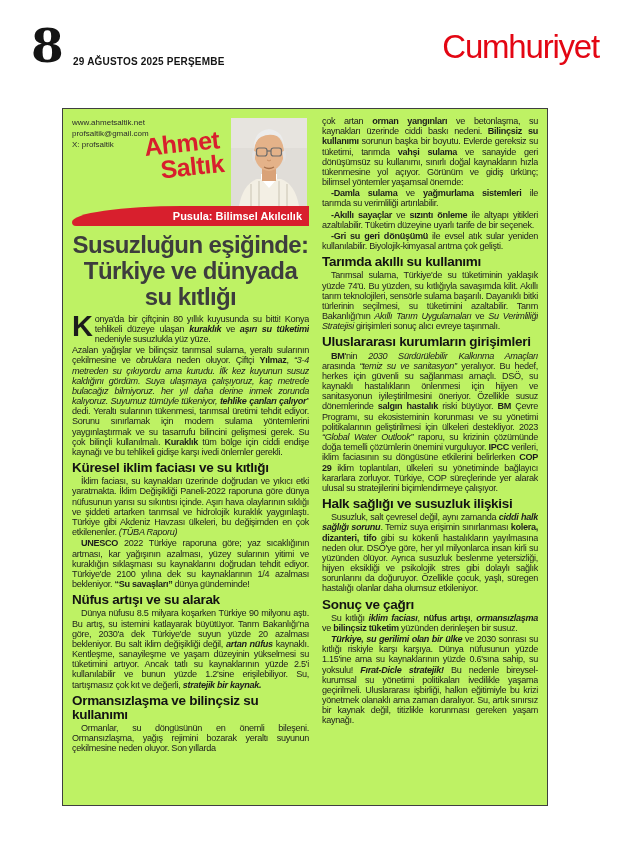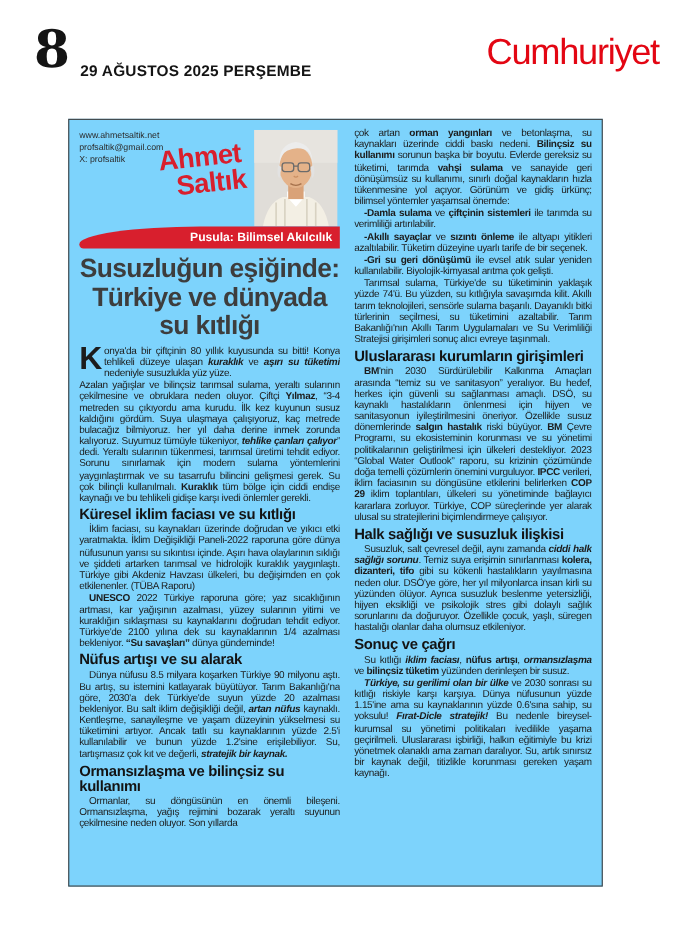--- a/index.html
+++ b/index.html
@@ -4,29 +4,29 @@
 <style>
   * { margin:0; padding:0; box-sizing:border-box; }
   html,body { width:623px; height:843px; background:#ffffff; overflow:hidden;
               font-family:"Liberation Sans", sans-serif; }
   .page { position:relative; width:623px; height:843px; background:#fff; }
 
   
   .page-number { position:absolute; left:31px; top:22px;
                  font-family:"DejaVu Serif", serif; font-weight:bold;
                  font-size:47px; line-height:1; color:#141414; }
-  .page-date   { position:absolute; left:73px; top:56px; font-size:14px;
+  .page-date   { position:absolute; left:73px; top:56px; font-size:10px;
                  font-weight:bold; color:#141414; letter-spacing:.2px; }
   .brand       { position:absolute; right:24px; top:28px; font-size:33px;
                  font-weight:normal; color:var(--brand-red,#e30613);
                  letter-spacing:-1.2px; }
 
   
   .article-box { position:absolute; left:62px; top:108px; width:486px; height:698px;
-                 border:1.5px solid #3f3f3f; background:#7dd3fc;
+                 border:1.5px solid #3f3f3f; background:#bef264;
                  display:flex; gap:13px; padding:7px 9px; overflow:hidden; }
   .col  { overflow:hidden; }
   .col1 { width:237px; flex:none; }
   .col2 { flex:1; min-width:0; }
 
   
   .author-card { position:relative; height:110px; margin-bottom:6px; }
   .contact { position:absolute; left:0; top:2px; font-size:8px; line-height:1.35;
              color:#2b2b2b; }
   .author-name { position:absolute; left:46px; top:16px; width:130px;
@@ -48,21 +48,21 @@
            letter-spacing:-.6px; color:var(--title-gray,#3d3d3d);
            margin:5px 0 4px;text-align:center; }
   .sec-heading { font-weight:bold; font-size:13.5px; line-height:1.05;
                  letter-spacing:-.3px; color:#131313; margin:4px 0 1px; }
   .body-para { font-size:9.1px; line-height:1.12; letter-spacing:-.3px;
                color:#1c1c1c; text-align:justify; margin:0 0 1px; }
   .body-para.indent { text-indent:9px; }
   .dropcap { float:left; font-weight:bold; font-size:29px; line-height:24px;
              padding-right:2px; color:#1c1c1c; }
   .seg-b  { font-weight:bold; }
-  .seg-i  { }
+  .seg-i  { font-style:italic; }
   .seg-bi { font-weight:bold; font-style:italic; }
 </style>
 </head>
 <body>
 
 <div class="page">
 
   <div class="page-number">8</div>
   <div class="page-date">29 AĞUSTOS 2025 PERŞEMBE</div>
   <div class="brand">Cumhuriyet</div>
@@ -108,23 +108,24 @@
         <p class="body-para indent"><span>İklim faciası, su kaynakları üzerinde doğrudan ve yıkıcı etki yaratmakta. İklim Değişikliği Paneli-2022 raporuna göre dünya nüfusunun yarısı su sıkıntısı içinde. Aşırı hava olaylarının sıklığı ve şiddeti artarken tarımsal ve hidrolojik kuraklık yaygınlaştı. Türkiye gibi Akdeniz Havzası ülkeleri, bu değişimden en çok etkilenenler. </span><span class="seg-i">(TÜBA Raporu)</span></p>
         <p class="body-para indent"><span class="seg-b">UNESCO</span><span> 2022 Türkiye raporuna göre; yaz sıcaklığının artması, kar yağışının azalması, yüzey sularının yitimi ve kuraklığın sıklaşması su kaynaklarını doğrudan tehdit ediyor. Türkiye'de 2100 yılına dek su kaynaklarının 1/4 azalması bekleniyor. </span><span class="seg-b">“Su savaşları”</span><span> dünya gündeminde!</span></p>
         <h2 class="sec-heading">Nüfus artışı ve su alarak</h2>
         <p class="body-para indent"><span>Dünya nüfusu 8.5 milyara koşarken Türkiye 90 milyonu aştı. Bu artış, su istemini katlayarak büyütüyor. Tarım Bakanlığı'na göre, 2030'a dek Türkiye'de suyun yüzde 20 azalması bekleniyor. Bu salt iklim değişikliği değil, </span><span class="seg-bi">artan nüfus</span><span> kaynaklı. Kentleşme, sanayileşme ve yaşam düzeyinin yükselmesi su tüketimini artıyor. Ancak tatlı su kaynaklarının yüzde 2.5'i kullanılabilir ve bunun yüzde 1.2'sine erişilebiliyor. Su, tartışmasız çok kıt ve değerli, </span><span class="seg-bi">stratejik bir kaynak.</span></p>
         <h2 class="sec-heading">Ormansızlaşma ve bilinçsiz su kullanımı</h2>
         <p class="body-para indent"><span>Ormanlar, su döngüsünün en önemli bileşeni. Ormansızlaşma, yağış rejimini bozarak yeraltı suyunun çekilmesine neden oluyor. Son yıllarda</span></p>
       </div>
 
     <div class="col col2">
         <p class="body-para"><span>çok artan </span><span class="seg-b">orman yangınları</span><span> ve betonlaşma, su kaynakları üzerinde ciddi baskı nedeni. </span><span class="seg-b">Bilinçsiz su kullanımı</span><span> sorunun başka bir boyutu. Evlerde gereksiz su tüketimi, tarımda </span><span class="seg-b">vahşi sulama</span><span> ve sanayide geri dönüşümsüz su kullanımı, sınırlı doğal kaynakların hızla tükenmesine yol açıyor. Görünüm ve gidiş ürkünç; bilimsel yöntemler yaşamsal önemde:</span></p>
-        <p class="body-para indent"><span class="seg-b">-Damla sulama</span><span> ve </span><span class="seg-b">çiftçinin sistemleri</span><span> ile tarımda su verimliliği artırılabilir.</span></p>
+        <p class="body-para indent"><span class="seg-b">-Damla sulama</span><span> ve </span><span class="seg-b">yağmurlama sistemleri</span><span> ile tarımda su verimliliği artırılabilir.</span></p>
         <p class="body-para indent"><span class="seg-b">-Akıllı sayaçlar</span><span> ve </span><span class="seg-b">sızıntı önleme</span><span> ile altyapı yitikleri azaltılabilir. Tüketim düzeyine uyarlı tarife de bir seçenek.</span></p>
         <p class="body-para indent"><span class="seg-b">-Gri su geri dönüşümü</span><span> ile evsel atık sular yeniden kullanılabilir. Biyolojik-kimyasal arıtma çok gelişti.</span></p>
+        <h2 class="sec-heading">Tarımda akıllı su kullanımı</h2>
         <p class="body-para indent"><span>Tarımsal sulama, Türkiye'de su tüketiminin yaklaşık yüzde 74'ü. Bu yüzden, su kıtlığıyla savaşımda kilit. Akıllı tarım teknolojileri, sensörle sulama başarılı. Dayanıklı bitki türlerinin seçilmesi, su tüketimini azaltabilir. Tarım Bakanlığı'nın </span><span class="seg-i">Akıllı Tarım Uygulamaları</span><span> ve </span><span class="seg-i">Su Verimliliği Stratejisi</span><span> girişimleri sonuç alıcı evreye taşınmalı.</span></p>
         <h2 class="sec-heading">Uluslararası kurumların girişimleri</h2>
         <p class="body-para indent"><span class="seg-b">BM</span><span>'nin </span><span class="seg-i">2030 Sürdürülebilir Kalkınma Amaçları</span><span> arasında </span><span class="seg-i">“temiz su ve sanitasyon”</span><span> yeralıyor. Bu hedef, herkes için güvenli su sağlanması amaçlı. DSÖ, su kaynaklı hastalıkların önlenmesi için hijyen ve sanitasyonun iyileştirilmesini öneriyor. Özellikle susuz dönemlerinde </span><span class="seg-b">salgın hastalık</span><span> riski büyüyor. </span><span class="seg-b">BM</span><span> Çevre Programı, su ekosisteminin korunması ve su yönetimi politikalarının geliştirilmesi için ülkeleri destekliyor. 2023 </span><span class="seg-i">“Global Water Outlook”</span><span> raporu, su krizinin çözümünde doğa temelli çözümlerin önemini vurguluyor. </span><span class="seg-b">IPCC</span><span> verileri, iklim faciasının su döngüsüne etkilerini belirlerken </span><span class="seg-b">COP 29</span><span> iklim toplantıları, ülkeleri su yönetiminde bağlayıcı kararlara zorluyor. Türkiye, COP süreçlerinde yer alarak ulusal su stratejilerini biçimlendirmeye çalışıyor.</span></p>
         <h2 class="sec-heading">Halk sağlığı ve susuzluk ilişkisi</h2>
         <p class="body-para indent"><span>Susuzluk, salt çevresel değil, aynı zamanda </span><span class="seg-bi">ciddi halk sağlığı sorunu</span><span>. Temiz suya erişimin sınırlanması </span><span class="seg-b">kolera, dizanteri, tifo</span><span> gibi su kökenli hastalıkların yayılmasına neden olur. DSÖ'ye göre, her yıl milyonlarca insan kirli su yüzünden ölüyor. Ayrıca susuzluk beslenme yetersizliği, hijyen eksikliği ve psikolojik stres gibi dolaylı sağlık sorunlarını da doğuruyor. Özellikle çocuk, yaşlı, süregen hastalığı olanlar daha olumsuz etkileniyor.</span></p>
         <h2 class="sec-heading">Sonuç ve çağrı</h2>
         <p class="body-para indent"><span>Su kıtlığı </span><span class="seg-bi">iklim faciası</span><span>, </span><span class="seg-b">nüfus artışı</span><span>, </span><span class="seg-bi">ormansızlaşma</span><span> ve </span><span class="seg-b">bilinçsiz tüketim</span><span> yüzünden derinleşen bir susuz.</span></p>
         <p class="body-para indent"><span class="seg-bi">Türkiye, su gerilimi olan bir ülke</span><span> ve 2030 sonrası su kıtlığı riskiyle karşı karşıya. Dünya nüfusunun yüzde 1.15'ine ama su kaynaklarının yüzde 0.6'sına sahip, su yoksulu! </span><span class="seg-bi">Fırat-Dicle stratejik!</span><span> Bu nedenle bireysel-kurumsal su yönetimi politikaları ivedilikle yaşama geçirilmeli. Uluslararası işbirliği, halkın eğitimiyle bu krizi yönetmek olanaklı ama zaman daralıyor. Su, artık sınırsız bir kaynak değil, titizlikle korunması gereken yaşam kaynağı.</span></p>
       </div>
 

